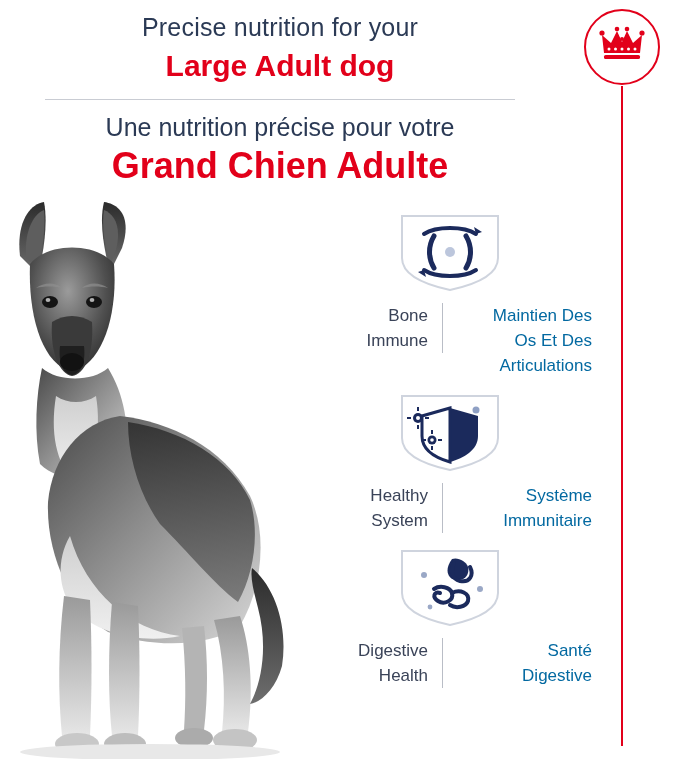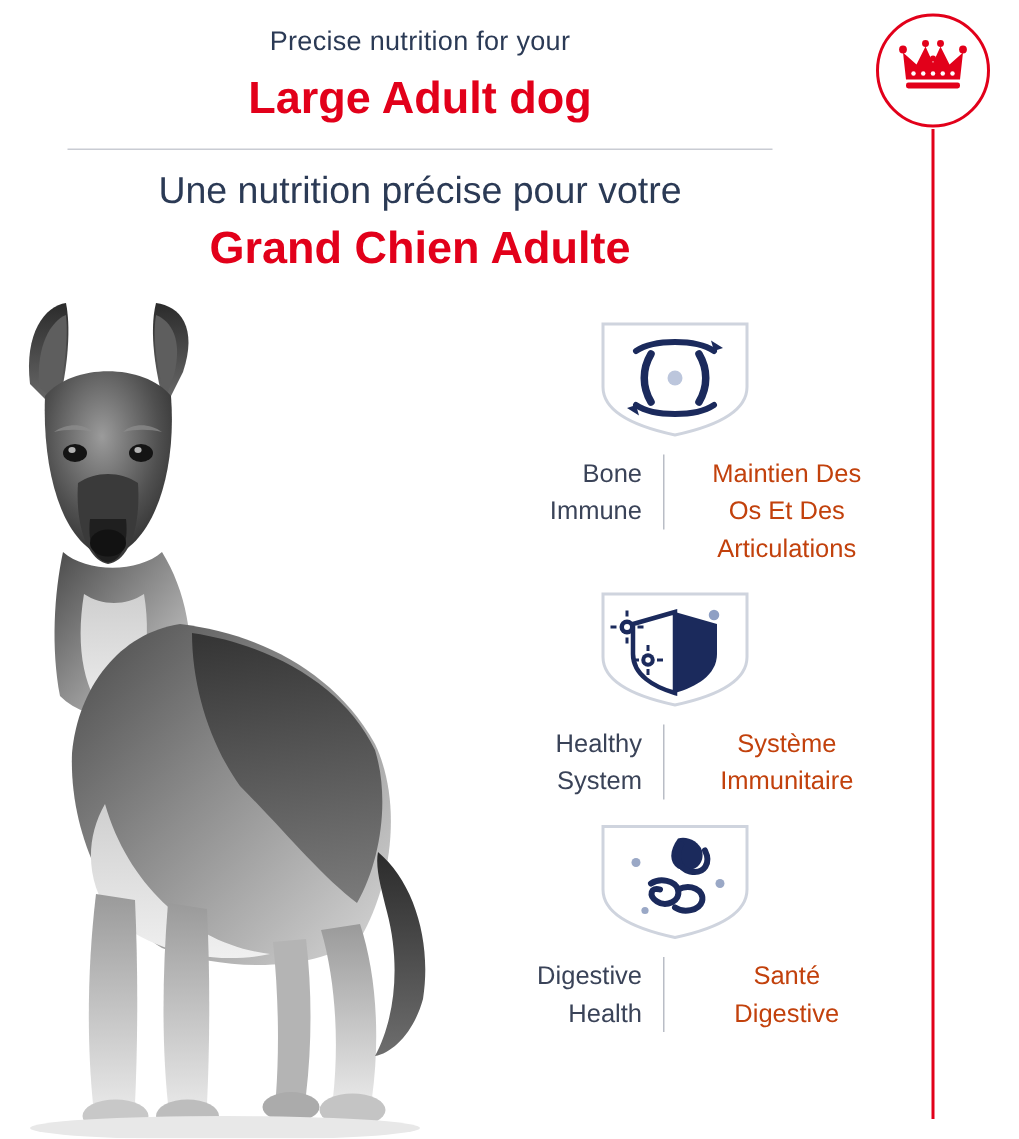--- a/index.html
+++ b/index.html
@@ -12,21 +12,21 @@
     color:#1b2a4a;
   }
 
   
   .header{
     position:absolute;
     left:0;top:10px;width:560px;
     text-align:center;
   }
   .hdr-line1{
-    font-size:18px;
+    font-size:25px;
     color:#2b3a55;
     font-weight:400;
     letter-spacing:.2px;
     line-height:34px;
   }
   .hdr-line2{
     font-size:30px;
     color:#e2001a;
     font-weight:bold;
     line-height:40px;
@@ -37,21 +37,21 @@
     background:#c9ccd3;
     margin:13px auto 10px auto;
   }
   .hdr-line3{
     font-size:25px;
     color:#2b3a55;
     font-weight:400;
     line-height:34px;
   }
   .hdr-line4{
-    font-size:30px;
+    font-size:36px;
     color:#e2001a;
     font-weight:bold;
     line-height:40px;
     margin-top:2px;
   }
 
   
   .logo-wrap{
     position:absolute;
     right:17px;top:9px;
@@ -106,26 +106,26 @@
   .benefit-en{
     text-align:right;
     padding-right:14px;
     border-right:1px solid #b9bdc6;
     width:120px;
     font-size:17px;
     line-height:25px;
     color:#3a4358;
   }
   .benefit-fr{
-    text-align:center;
+    text-align:right;
     padding-left:14px;
     width:135px;
     font-size:17px;
     line-height:25px;
-    color:#c2410c;
+    color:#0369a1;
   }
 </style>
 </head>
 <body>
 
 <div class="header">
   <div class="hdr-line1">Precise nutrition for your</div>
   <div class="hdr-line2">Large Adult dog</div>
   <div class="hdr-rule"></div>
   <div class="hdr-line3">Une nutrition précise pour votre</div>

